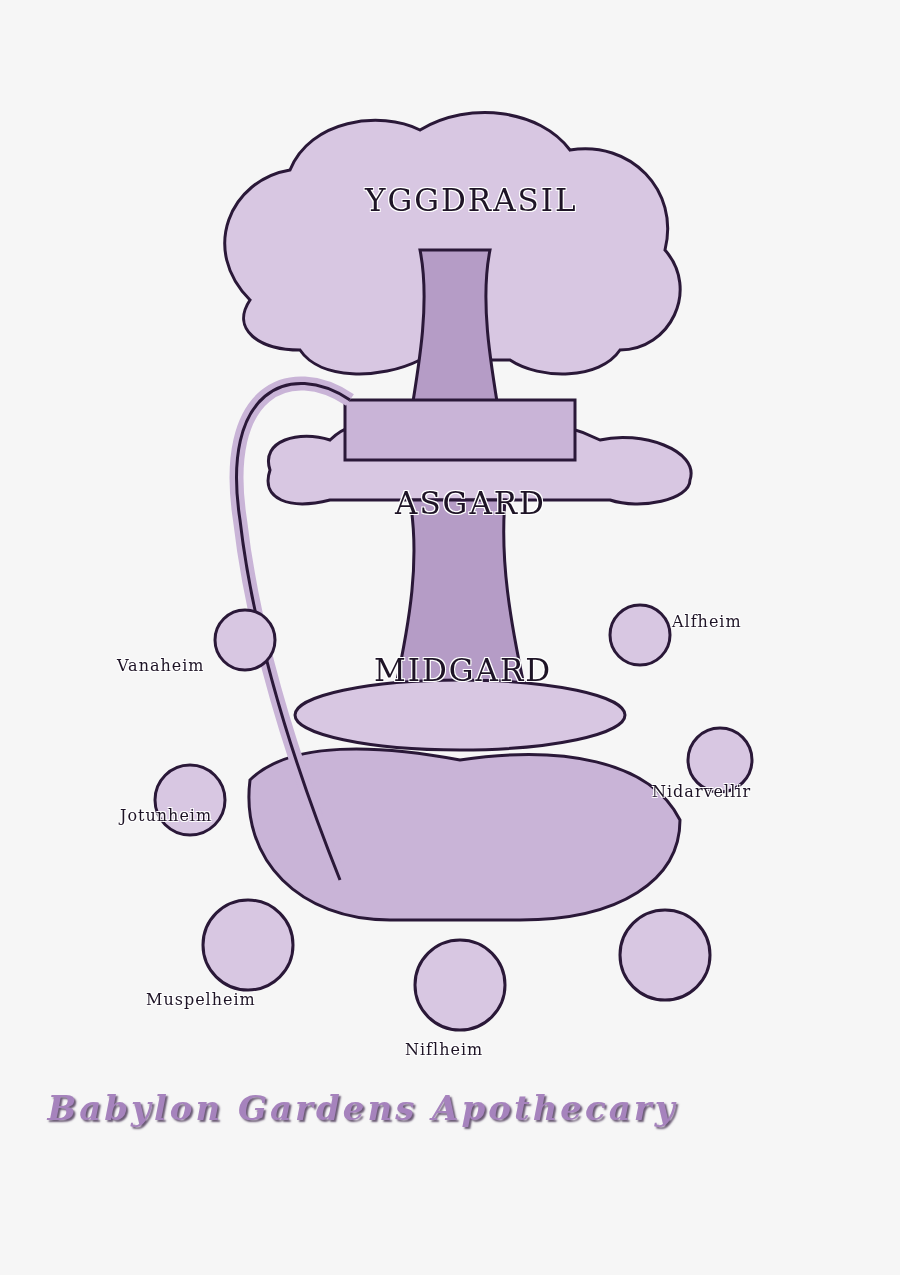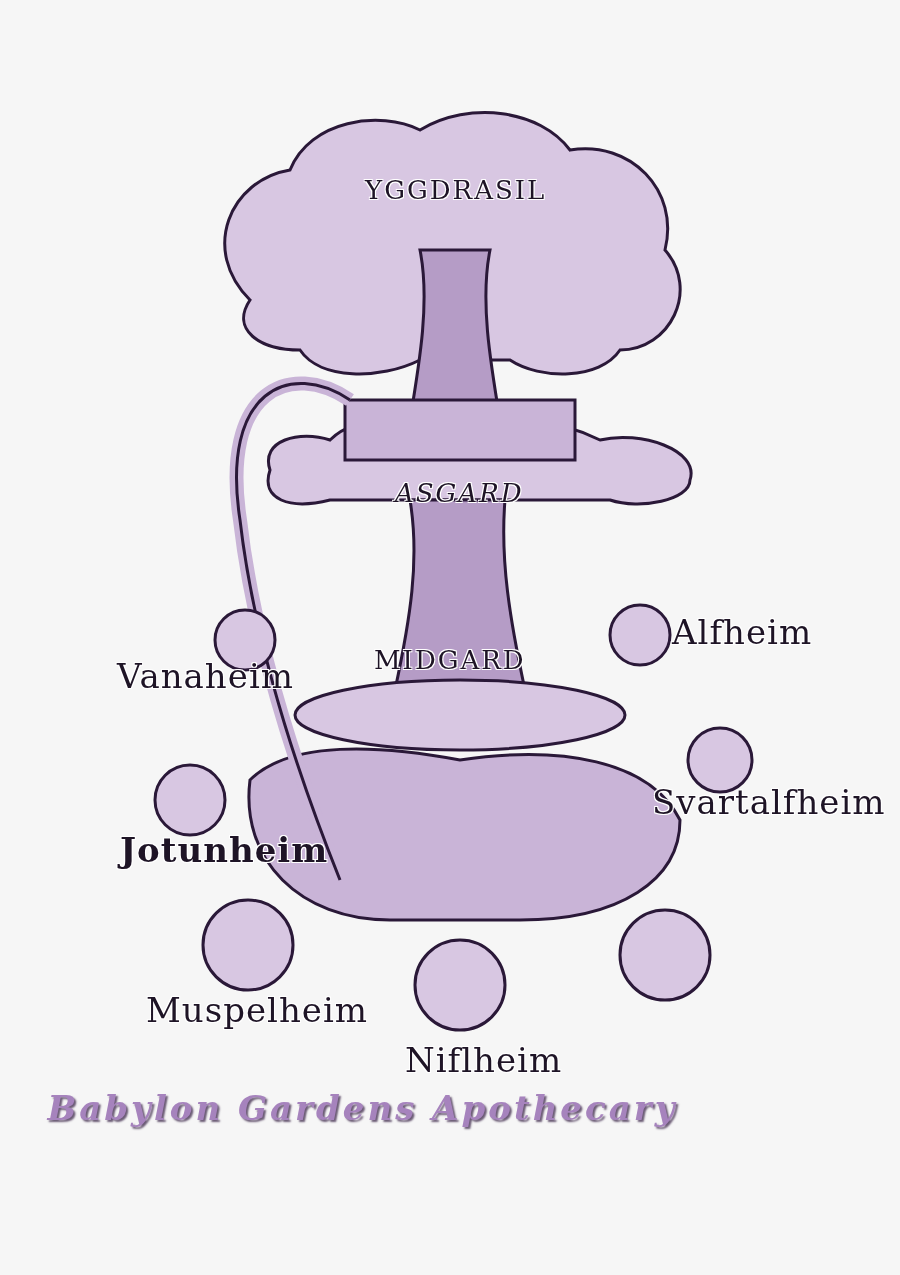--- a/index.html
+++ b/index.html
@@ -1,20 +1,20 @@
 <!DOCTYPE html>
 <html><head>
 <meta charset="utf-8">
 <style>
   html, body { margin: 0; padding: 0; }
   body { width: 900px; height: 1275px; background: #f6f6f6; position: relative; overflow: hidden; font-family: "DejaVu Serif", serif; }
   .canvas { position: absolute; left: 0; top: 0; width: 900px; height: 1275px; }
   svg.art { position: absolute; left: 0; top: 0; }
-  .label { position: absolute; color: #1e1426; font-family: "DejaVu Serif", serif; font-size: 34px; letter-spacing: 1px; white-space: nowrap; text-shadow: 1px 1px 0 #fff, -1px -1px 0 #fff, 1px -1px 0 #fff, -1px 1px 0 #fff; }
-  .label.caps { font-size: 26px; letter-spacing: 2px; }
+  .label { position: absolute; color: #1e1426; font-family: "DejaVu Serif", serif; font-size: 16px; letter-spacing: 1px; white-space: nowrap; text-shadow: 1px 1px 0 #fff, -1px -1px 0 #fff, 1px -1px 0 #fff, -1px 1px 0 #fff; }
+  .label.caps { font-size: 31px; letter-spacing: 2px; margin-top: 7px; }
   .footer { position: absolute; left: 0; width: 725px; top: 1088px; text-align: center; font-family: "DejaVu Serif", serif; font-style: italic; font-weight: bold; font-size: 34px; color: #a683bd; letter-spacing: 3px; text-shadow: 2px 2px 2px #6a5a74; }
 </style>
 </head>
 <body>
 
 <div class="canvas">
   <svg class="art" width="900" height="1275" viewBox="0 0 900 1275">
     <g stroke="#2a1838" stroke-width="3" fill="#d8c7e2">
 
       <path d="M250 300 C200 250 230 180 290 170 C310 120 380 110 420 130 C470 100 540 110 570 150 C630 140 680 190 665 250 C700 290 670 350 620 350 C600 380 540 380 510 360 L420 360 C380 380 320 380 300 350 C260 350 230 330 250 300 Z"></path>
@@ -37,23 +37,23 @@
       <circle cx="640" cy="635" r="30"></circle>
       <circle cx="190" cy="800" r="35"></circle>
       <circle cx="720" cy="760" r="32"></circle>
       <circle cx="248" cy="945" r="45"></circle>
       <circle cx="460" cy="985" r="45"></circle>
       <circle cx="665" cy="955" r="45"></circle>
     </g>
   </svg>
 
   <div class="label caps" style="left:365px;top:175px;">YGGDRASIL</div>
-  <div class="label caps" style="left:395px;top:478px;font-style:italic;">ASGARD</div>
+  <div class="label caps" style="left:395px;top:478px;">ASGARD</div>
   <div class="label caps" style="left:374px;top:645px;">MIDGARD</div>
   <div class="label" style="left:672px;top:612px;">Alfheim</div>
   <div class="label" style="left:117px;top:656px;text-align:center;">Vanaheim</div>
-  <div class="label" style="left:652px;top:782px;">Svartalfheim</div>
-  <div class="label" style="left:120px;top:830px;font-weight:bold;">Jotunheim</div>
+  <div class="label" style="left:652px;top:782px;">Nidarvellir</div>
+  <div class="label" style="left:120px;top:806px;">Jotunheim</div>
   <div class="label" style="left:146px;top:990px;">Muspelheim</div>
   <div class="label" style="left:405px;top:1040px;">Niflheim</div>
 
   <div class="footer">Babylon Gardens Apothecary</div>
 </div>
 
 </body></html>

